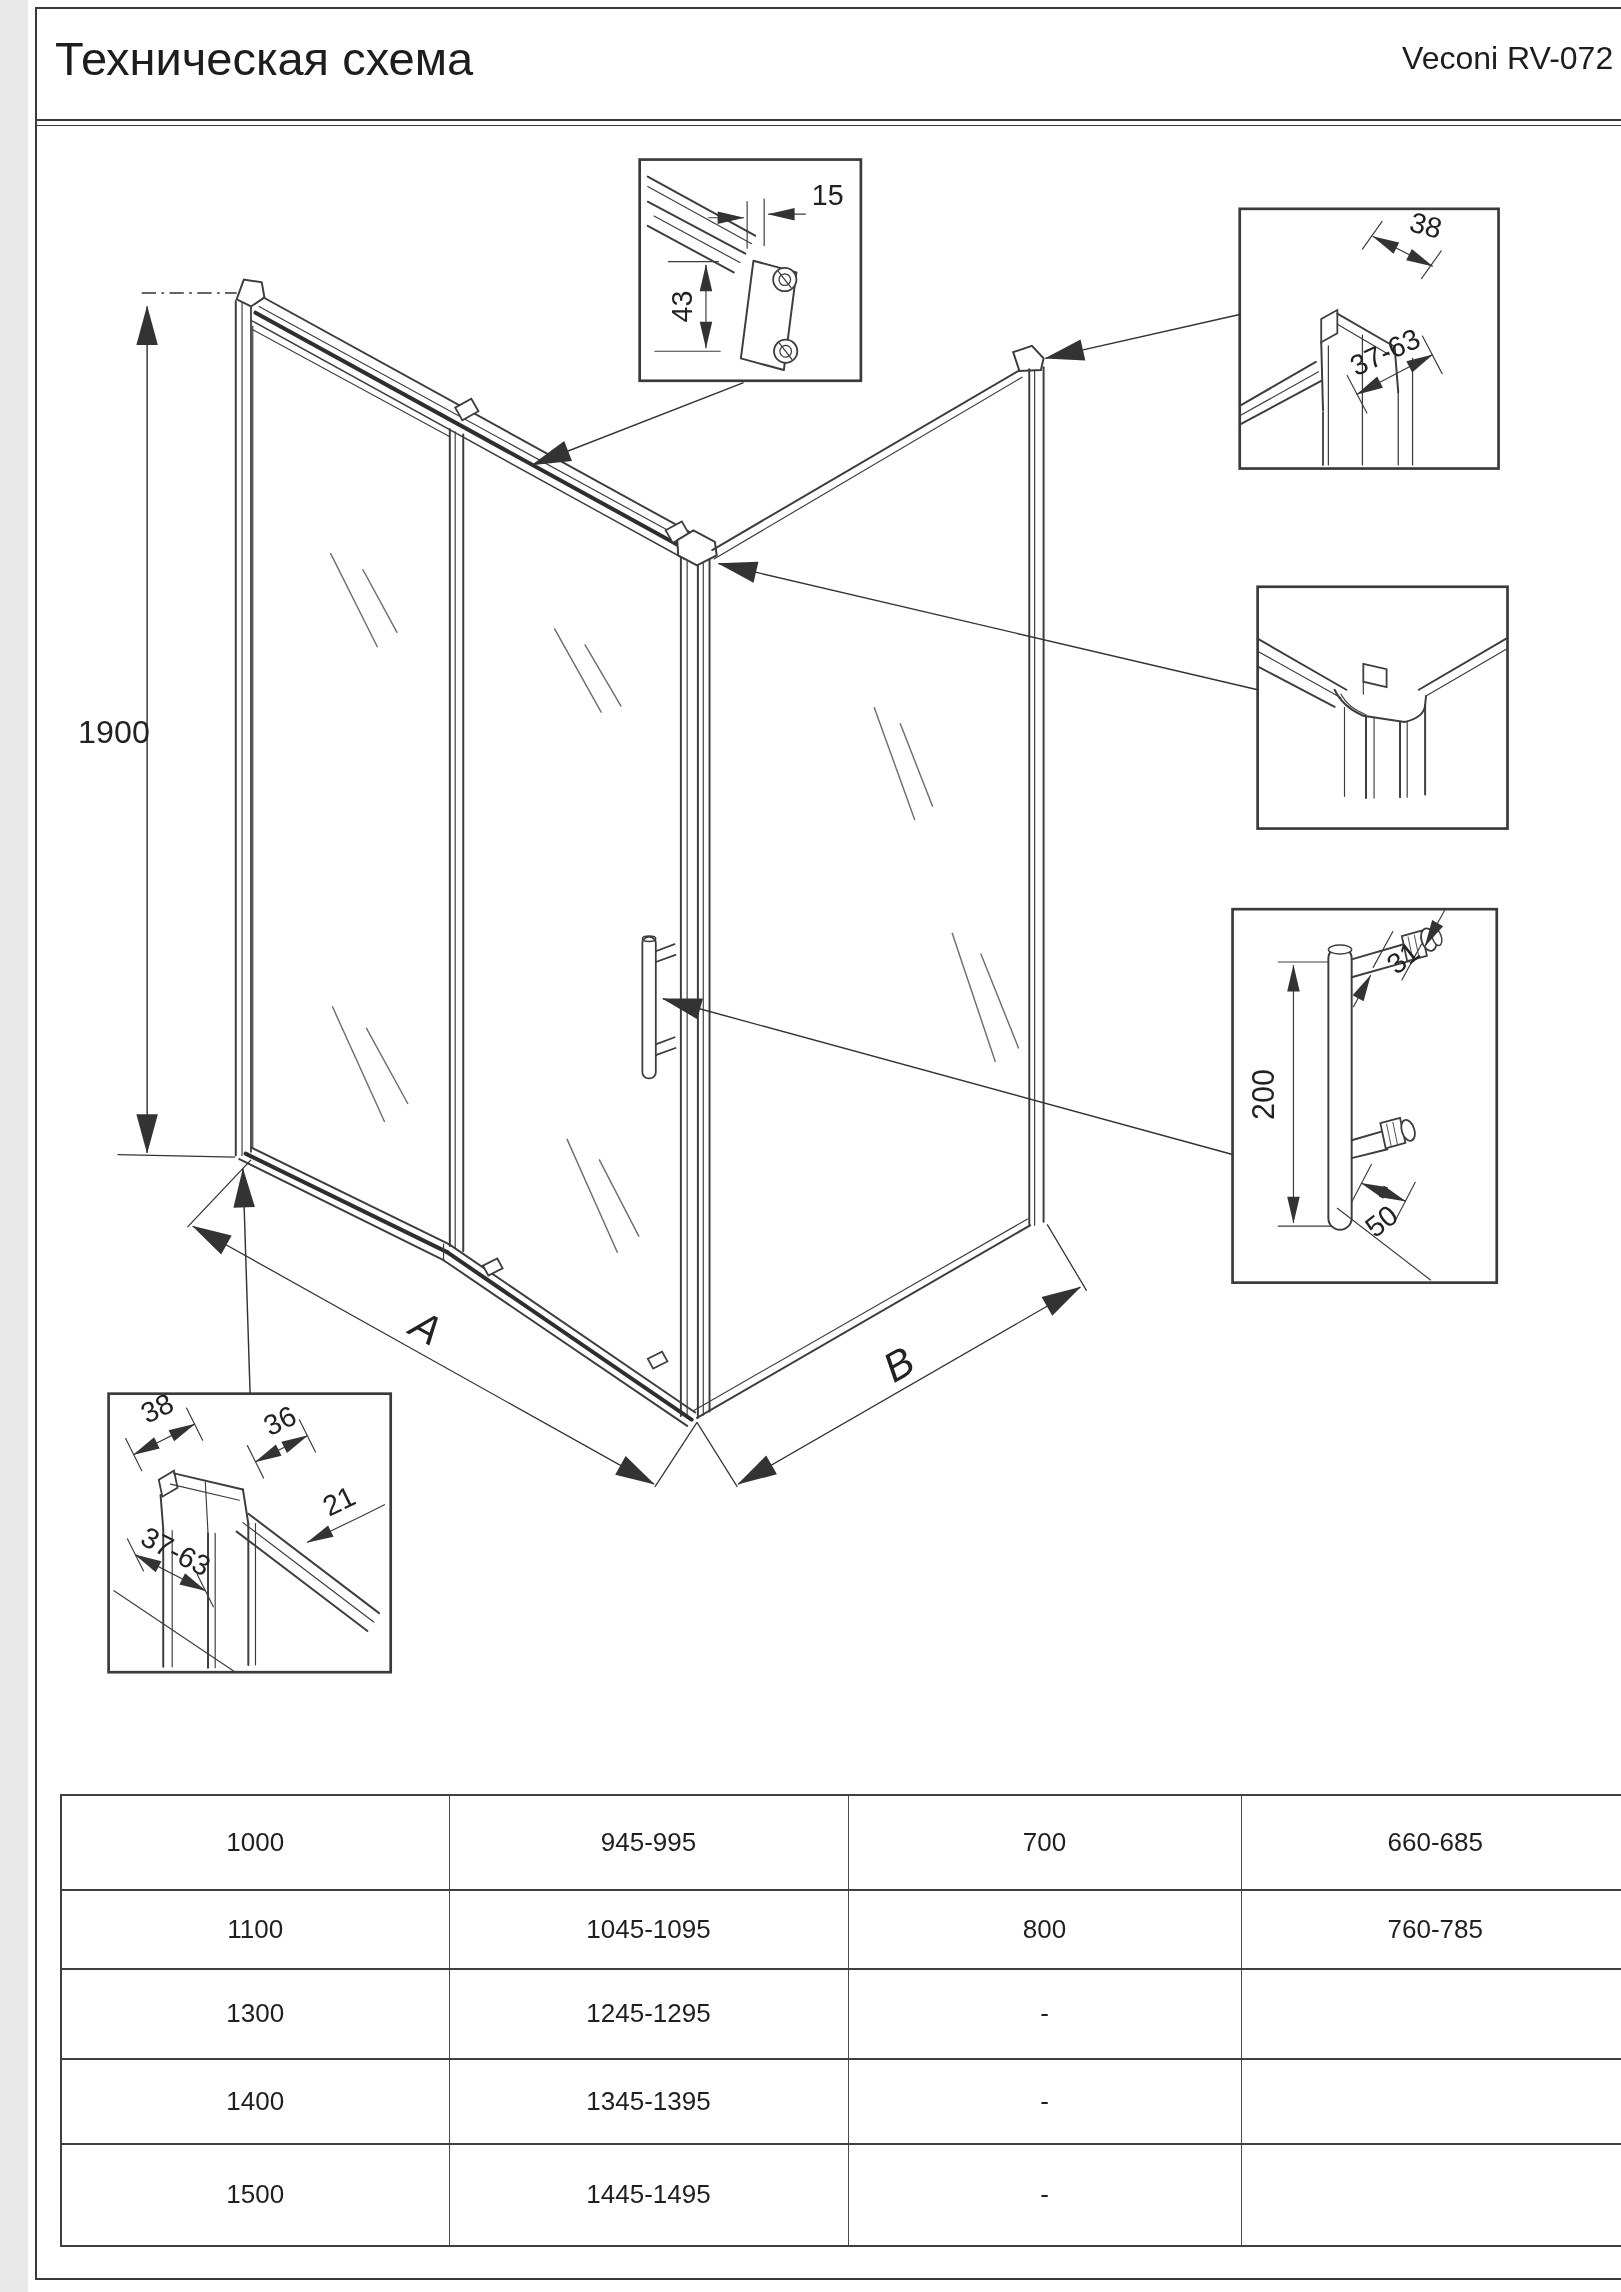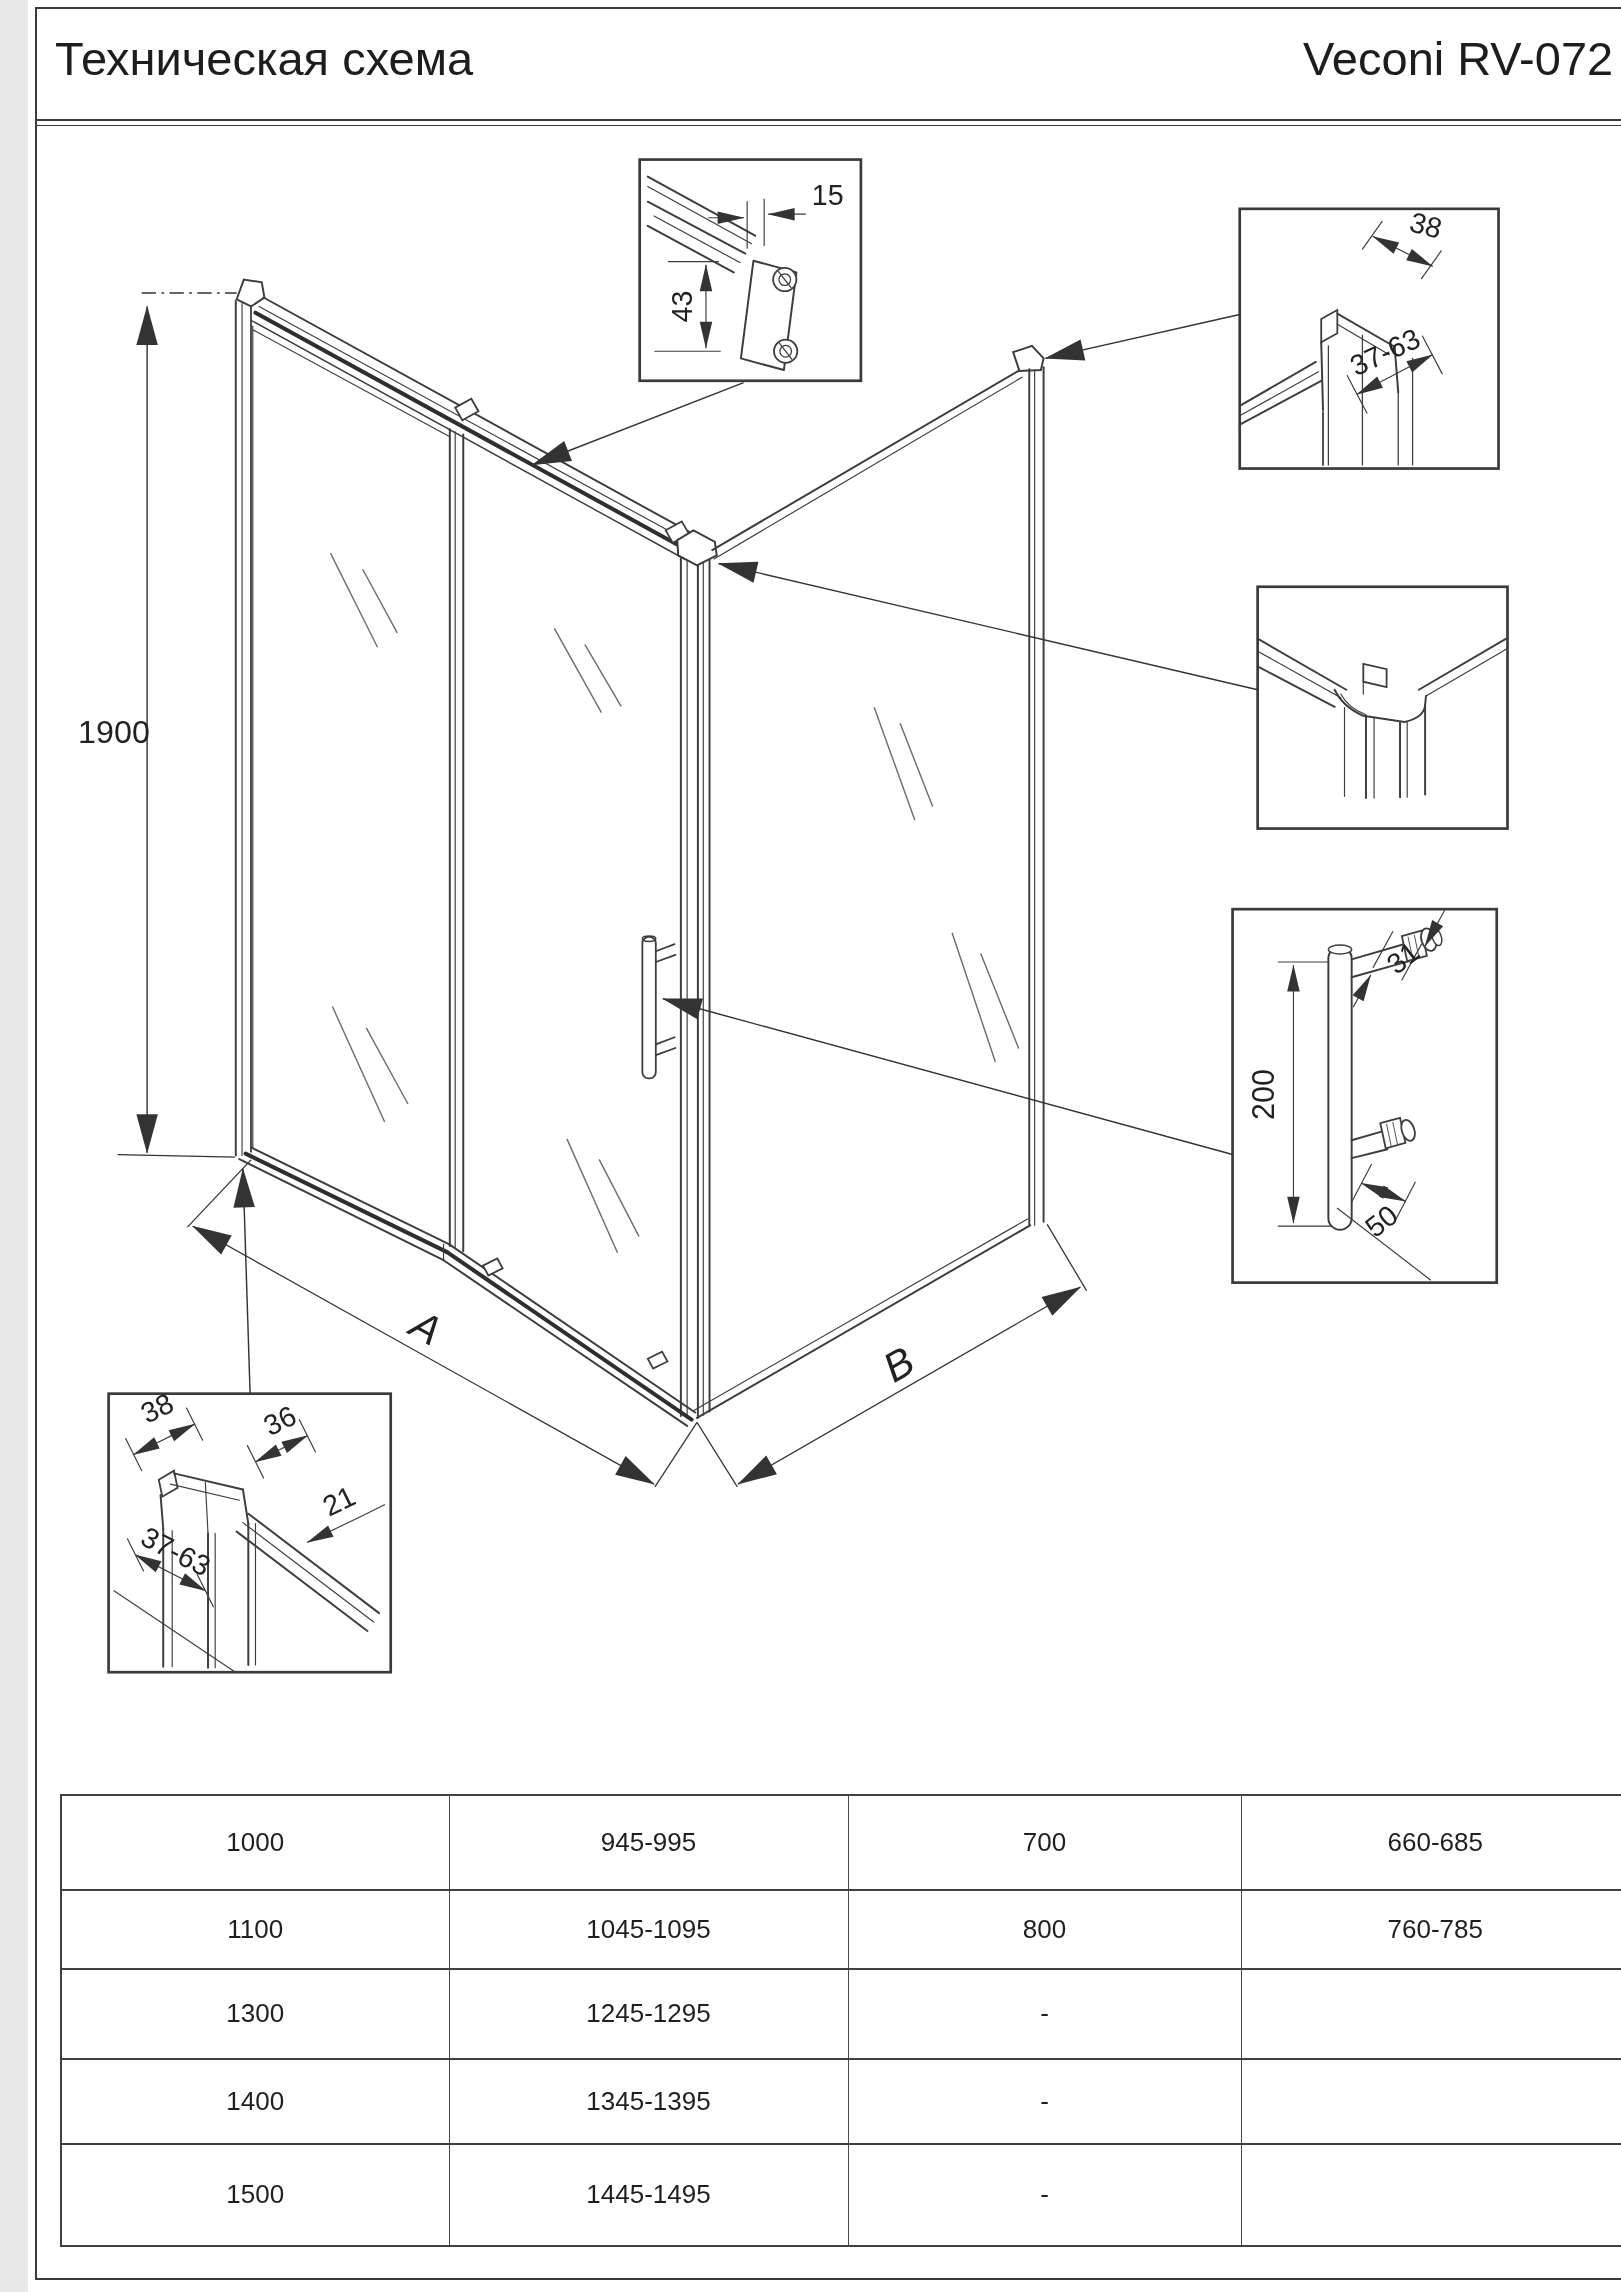--- a/index.html
+++ b/index.html
@@ -7,21 +7,21 @@
          font-family:"Liberation Sans", sans-serif;color:#222;overflow:hidden;margin-left:28px;}
   .page-border{position:absolute;left:7.2px;top:7.2px;width:1601px;height:2273px;
          border:2.7px solid #3a3a3a;box-sizing:border-box;}
   .header{position:absolute;left:7.2px;top:7.2px;width:1601px;height:114px;
          border-bottom:2.7px solid #3a3a3a;box-sizing:border-box;
          display:flex;align-items:center;justify-content:space-between;
          padding:0 23px 9px 19.7px;}
   .header-line2{position:absolute;left:7.2px;top:125px;width:1601px;height:0;
          border-top:1.8px solid #3a3a3a;}
   .title{font-size:47px;letter-spacing:0px;color:#1d1d1d;}
-  .model{font-size:47px;color:#1d1d1d;}
+  .model{font-size:32px;color:#1d1d1d;}
   svg.drawing{position:absolute;left:0;top:0;}
   table.size-table{position:absolute;left:32px;top:1794px;width:1568px;height:453px;
          border-collapse:collapse;table-layout:fixed;font-size:26px;color:#1f1f1f;}
   table.size-table td,table.size-table th{border-left:1.8px solid #4a4a4a;border-right:1.8px solid #4a4a4a;
          border-top:2.7px solid #3f3f3f;border-bottom:2.7px solid #3f3f3f;
          text-align:center;vertical-align:middle;font-weight:normal;padding:0;}
   table.size-table{border:2.7px solid #3f3f3f;}
 </style>
 </head>
 <body>

